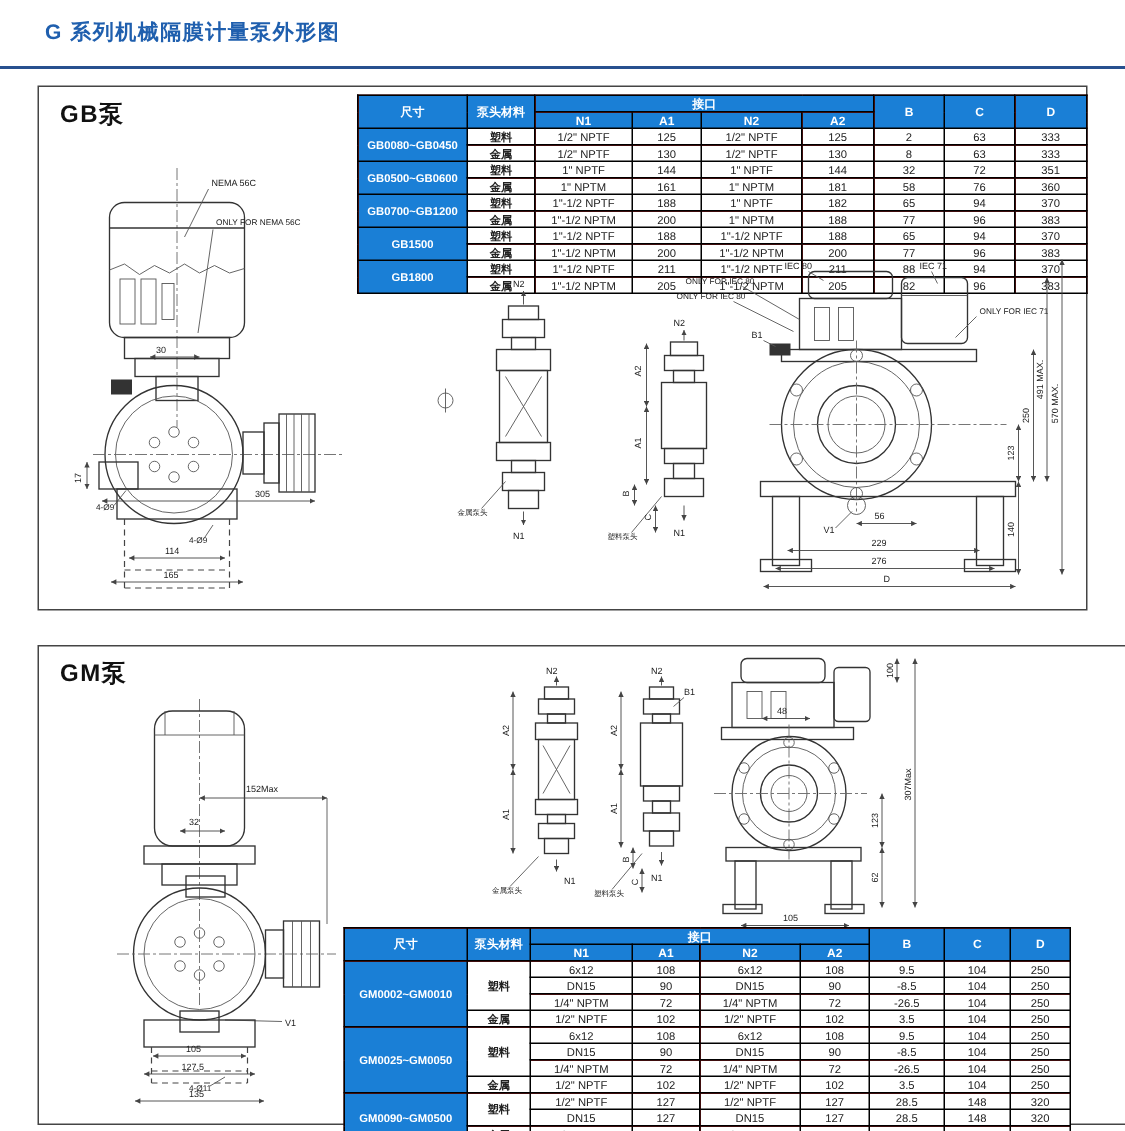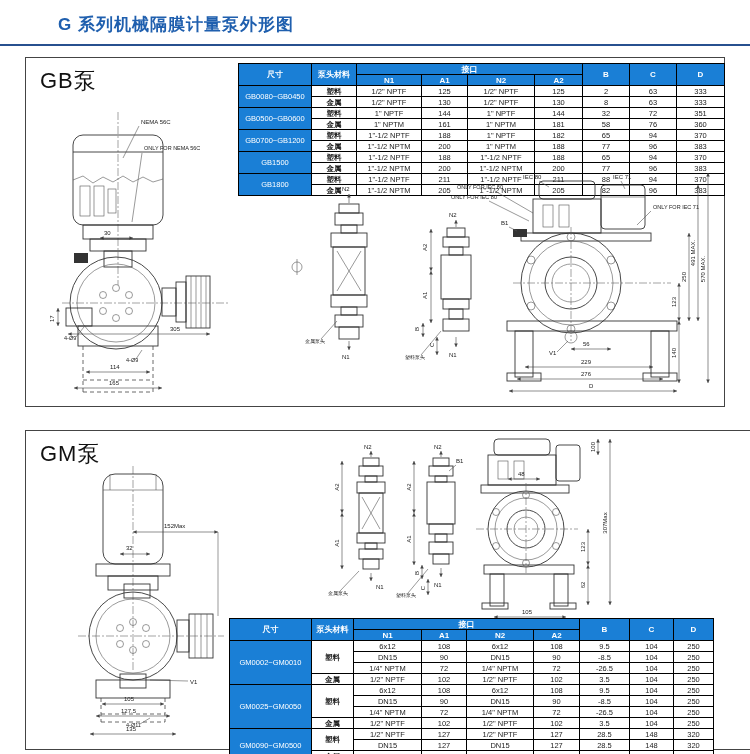--- a/index.html
+++ b/index.html
@@ -1,38 +1,38 @@
 <!DOCTYPE html>
 <html><head>
 <meta charset="utf-8">
 <style>
   html,body{margin:0;padding:0;}
   body{
     width:750px;height:754px;position:relative;background:#ffffff;
     font-family:"Liberation Sans",sans-serif;color:#222;overflow:hidden;
   }
   .page-title{
-    position:absolute;left:30px;top:13px;font-size:17px;font-weight:bold;
-    color:#1f5fae;letter-spacing:1px;margin-left:28px;
+    position:absolute;left:30px;top:13px;font-size:14px;font-weight:bold;
+    color:#1f5fae;letter-spacing:1px;
   }
   .title-rule{position:absolute;left:0;top:44px;width:750px;height:2px;background:#27508f;}
   .panel{position:absolute;left:25px;width:698px;border:1.5px solid #444;background:#fff;}
   .panel-gb{top:57px;height:348px;}
   .panel-gm{top:430px;height:318px;padding-left:48px;}
-  .panel-label{position:absolute;left:14px;top:8px;font-size:22px;font-weight:normal;color:#111;letter-spacing:1px;}
+  .panel-label{position:absolute;left:14px;top:8px;font-size:16px;font-weight:bold;color:#111;letter-spacing:1px;}
   table.dim-table{
     position:absolute;border-collapse:collapse;table-layout:fixed;
     font-size:8px;border:1.5px solid #000;background:#7f1d1d;
   }
   .dim-table th,.dim-table td{
     border:1px solid #000;padding:0;text-align:center;vertical-align:middle;
     height:10px;line-height:9px;overflow:hidden;white-space:nowrap;
   }
   .dim-table th{background:#1a7fd6;color:#fff;font-weight:bold;font-size:8px;}
-  .size-cell{background:#1a7fd6;color:#fff;font-weight:normal;font-size:7.5px;}
+  .size-cell{background:#1a7fd6;color:#fff;font-weight:bold;font-size:7.5px;}
   .mat-cell{background:#fff;color:#222;font-size:7.5px;font-weight:bold;}
   .val-cell{background:#fff;color:#222;font-size:7.5px;}
   .tbl-gb{left:212px;top:5px;width:486px;}
   .tbl-gm{left:203px;top:187px;width:484px;}
   svg text{fill:#222;font-family:"Liberation Sans",sans-serif;}
   .dwg{position:absolute;}
   .ln{stroke:#333;stroke-width:0.9;fill:none;}
   .thin{stroke:#555;stroke-width:0.6;fill:none;}
   .dim{stroke:#444;stroke-width:0.6;fill:none;}
   .cl{stroke:#666;stroke-width:0.6;fill:none;stroke-dasharray:8 2 2 2;}

